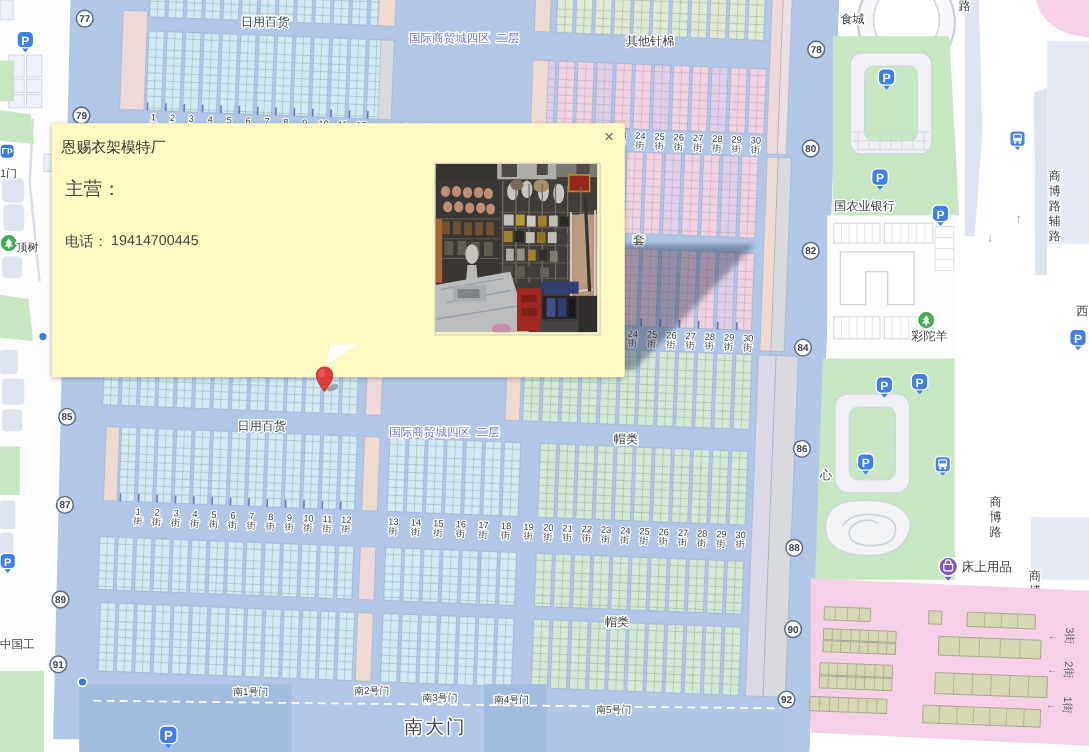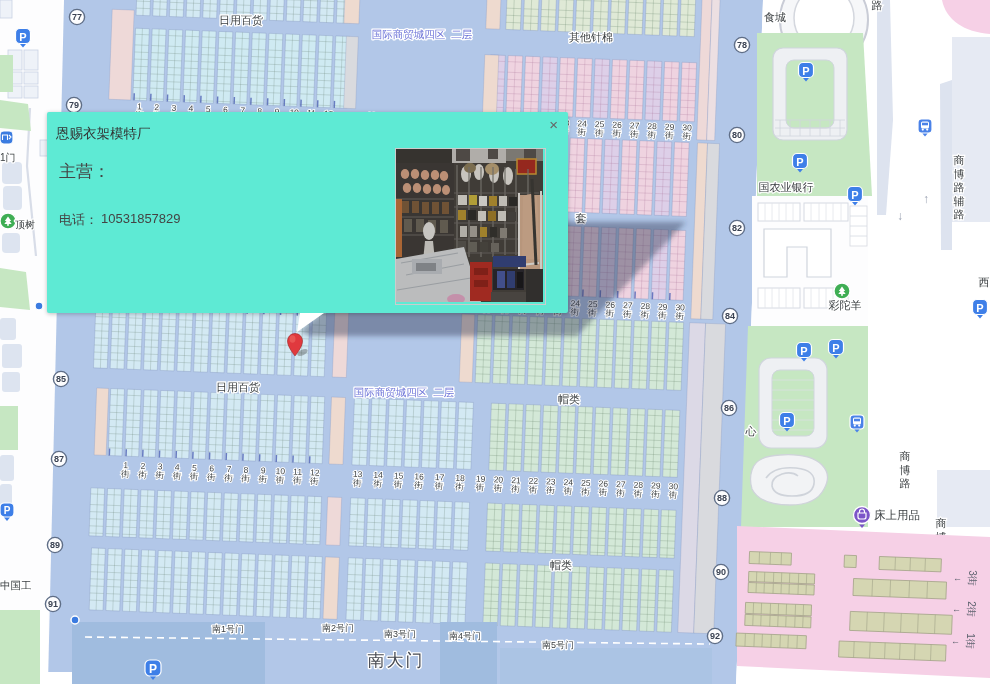--- a/index.html
+++ b/index.html
@@ -1,17 +1,17 @@
 <!DOCTYPE html>
 <html><head><meta charset="utf-8">
 <style>
 html,body{margin:0;padding:0}
 #map{position:relative;width:990px;height:684px;overflow:hidden;font-family:"Liberation Sans",sans-serif;background:#fff}
 #map svg{display:block}
-.popup{position:absolute;left:47px;top:112px;width:521px;height:201px;background:#5eead4;border-radius:2px;
+.popup{position:absolute;left:47px;top:112px;width:521px;height:231px;background:#fef9c3;border-radius:2px;
 box-shadow:0 1px 4px rgba(0,0,0,0.25);color:#333}
 .popup .title{position:absolute;left:9px;top:13px;font-size:13.5px;color:#333}
 .popup .close{position:absolute;right:10px;top:4px;font-size:15px;color:#666}
 .popup .lab1{position:absolute;left:12px;top:48px;font-size:17px;color:#444}
 .popup .body1{position:absolute;left:54px;top:36px;width:300px;font-size:12.4px;line-height:18px;color:#444}
 .popup .lab2{position:absolute;left:12px;top:99px;font-size:13px;color:#444}
 .popup .body2{position:absolute;left:54px;top:99px;font-size:13px;color:#444}
 .popup .photo{position:absolute;left:348px;top:36px;width:149px;height:155px;border:1px solid #ccc}
 .tail{position:absolute;left:296px;top:313px;width:30px;height:20px;background:#fff;
 clip-path:polygon(4px 0,28px 0,1px 19px)}
@@ -679,21 +679,21 @@
 
 <div class="title">恩赐衣架模特厂</div>
 
 <div class="close">×</div>
 
 <div class="lab1">主营：</div>
 
 
 <div class="lab2">电话：</div>
 
-<div class="body2">10531857829</div>
+<div class="body2">19414700445</div>
 
 <div class="photo">
         <svg width="147" height="153" viewBox="0 0 147 153" xmlns="http://www.w3.org/2000/svg">
 <rect width="147" height="153" fill="#45403c"></rect>
 <rect x="50" y="0" width="60" height="14" fill="#c8c4c0"></rect>
           <rect x="110" y="0" width="37" height="12" fill="#8a8680"></rect>
 <path d="M60,0 h14 v12 h-14z M92,0 h10 v10 h-10z M128,0 h12 v14 h-12z" fill="#55504c"></path>
 <rect x="0" y="0" width="56" height="18" fill="#3a3633"></rect>
 <rect x="0" y="14" width="58" height="96" fill="#3e3a37"></rect>
 <g fill="#d4a184">

